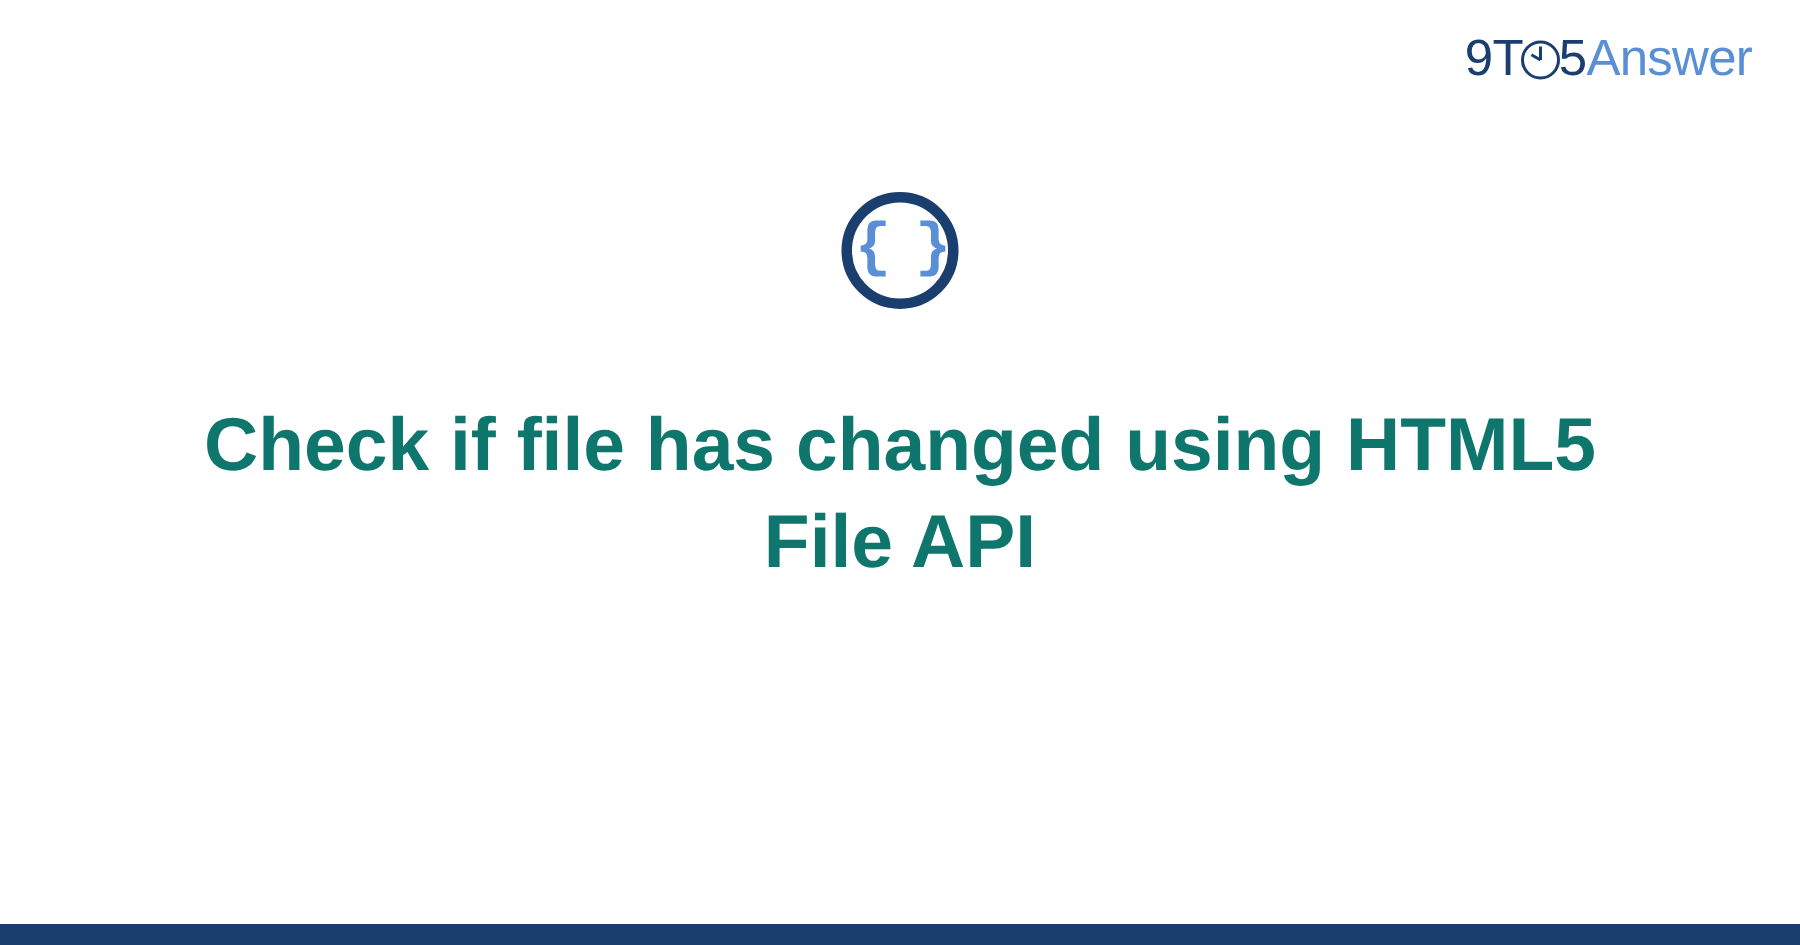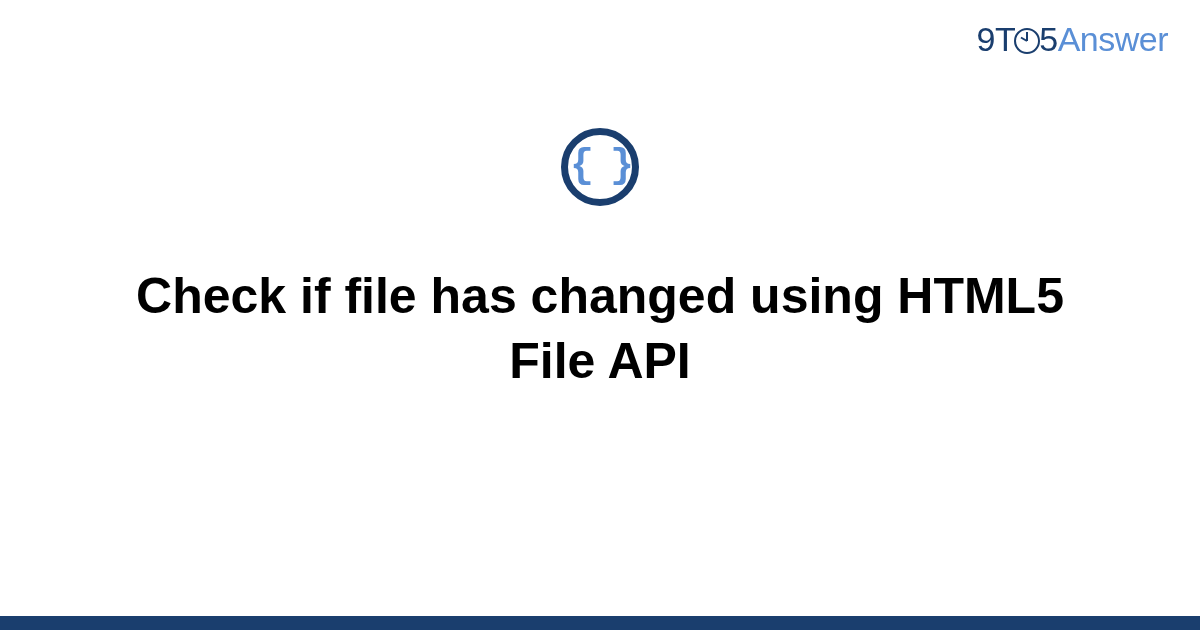--- a/index.html
+++ b/index.html
@@ -91,21 +91,21 @@
       font-size: 40px;
       font-weight: bold;
       color: #5a8fd6;
       font-family: 'Courier New', monospace;
       letter-spacing: -4px;
       line-height: 1;
     }
     .title {
       font-size: 50px;
       font-weight: bold;
-      color: #000000;
+      color: #0f766e;
       text-align: center;
       line-height: 1.3;
       max-width: 980px;
     }
     .footer-bar {
       position: absolute;
       bottom: 0;
       left: 0;
       width: 100%;
       height: 14px;

